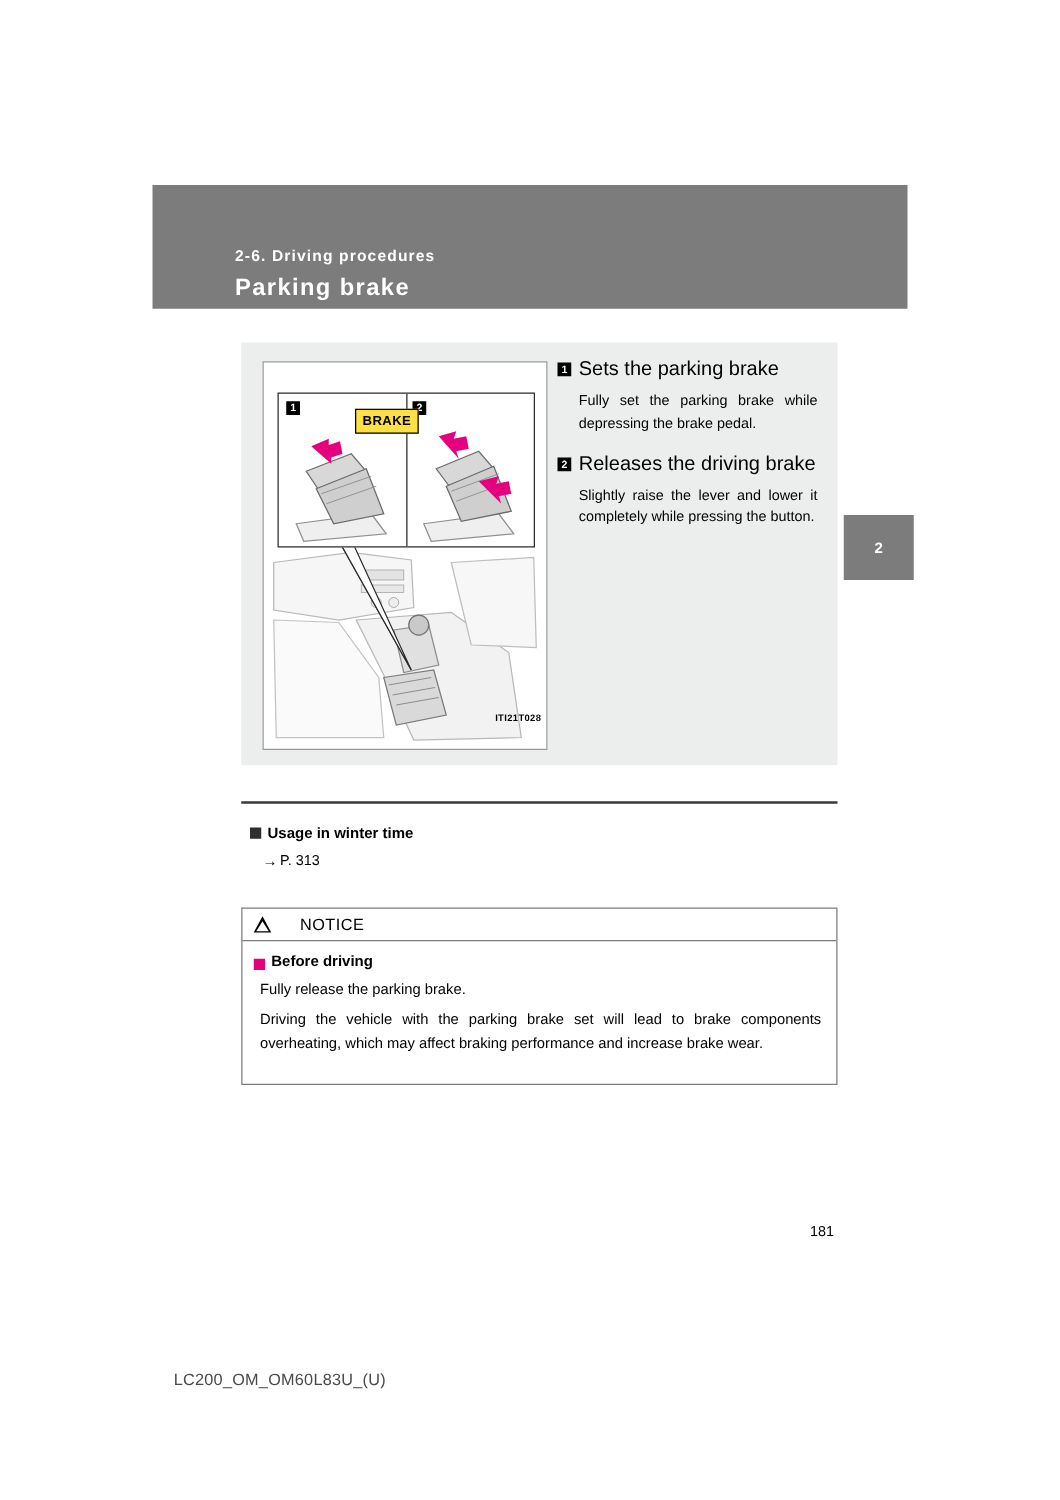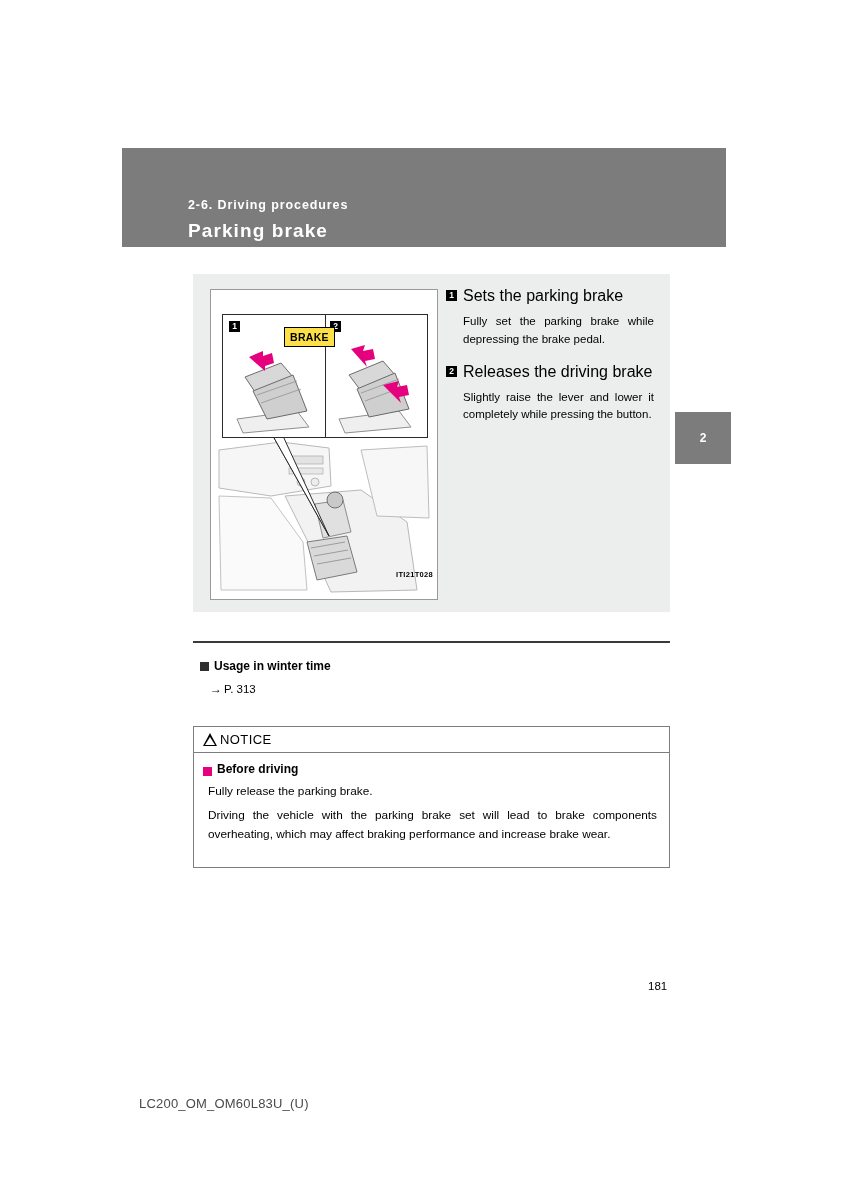--- a/index.html
+++ b/index.html
@@ -234,21 +234,21 @@
     height: 142px;
     border: 1px solid #7d7d7d;
     background: #ffffff;
     box-sizing: border-box;
   }
   .notice-head {
     height: 26px;
     border-bottom: 1px solid #7d7d7d;
     display: flex;
     align-items: center;
-    gap: 3px;
+    gap: 23px;
     padding-left: 9px;
     box-sizing: border-box;
   }
   .warn-tri {
     width: 0; height: 0;
     border-left: 7.5px solid transparent;
     border-right: 7.5px solid transparent;
     border-bottom: 13px solid #000;
     position: relative;
   }

